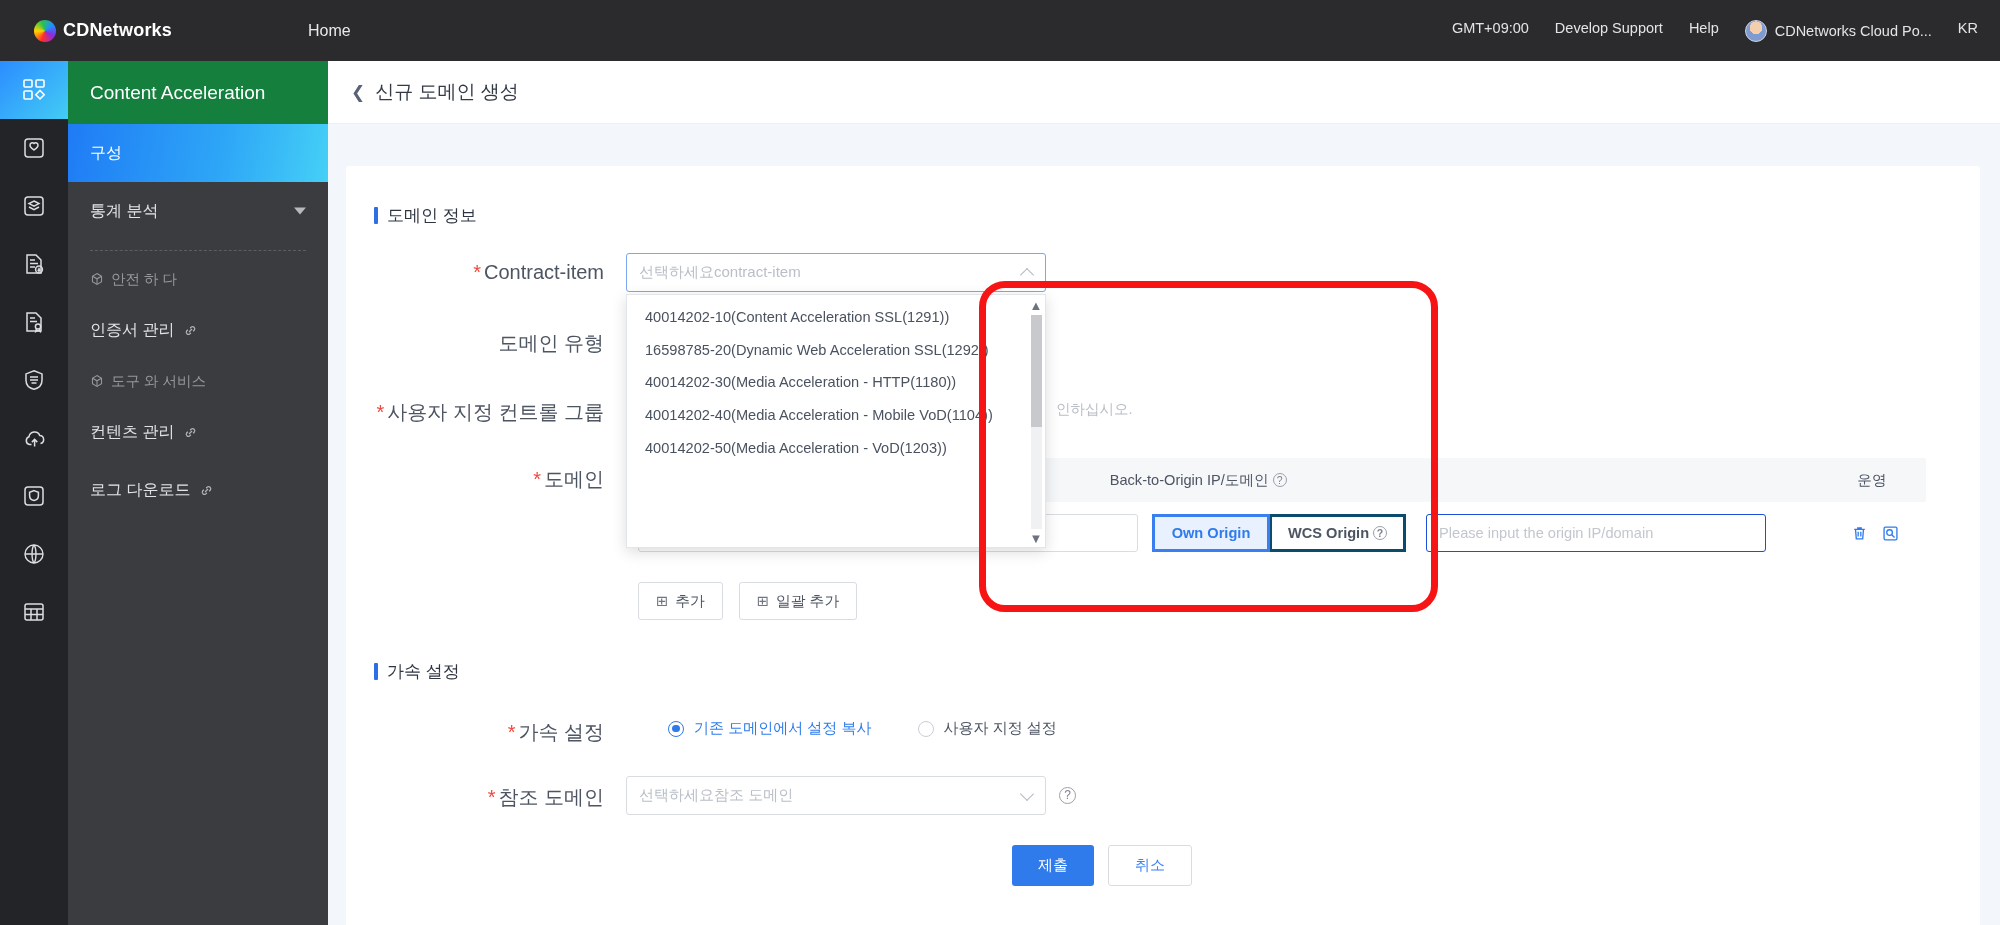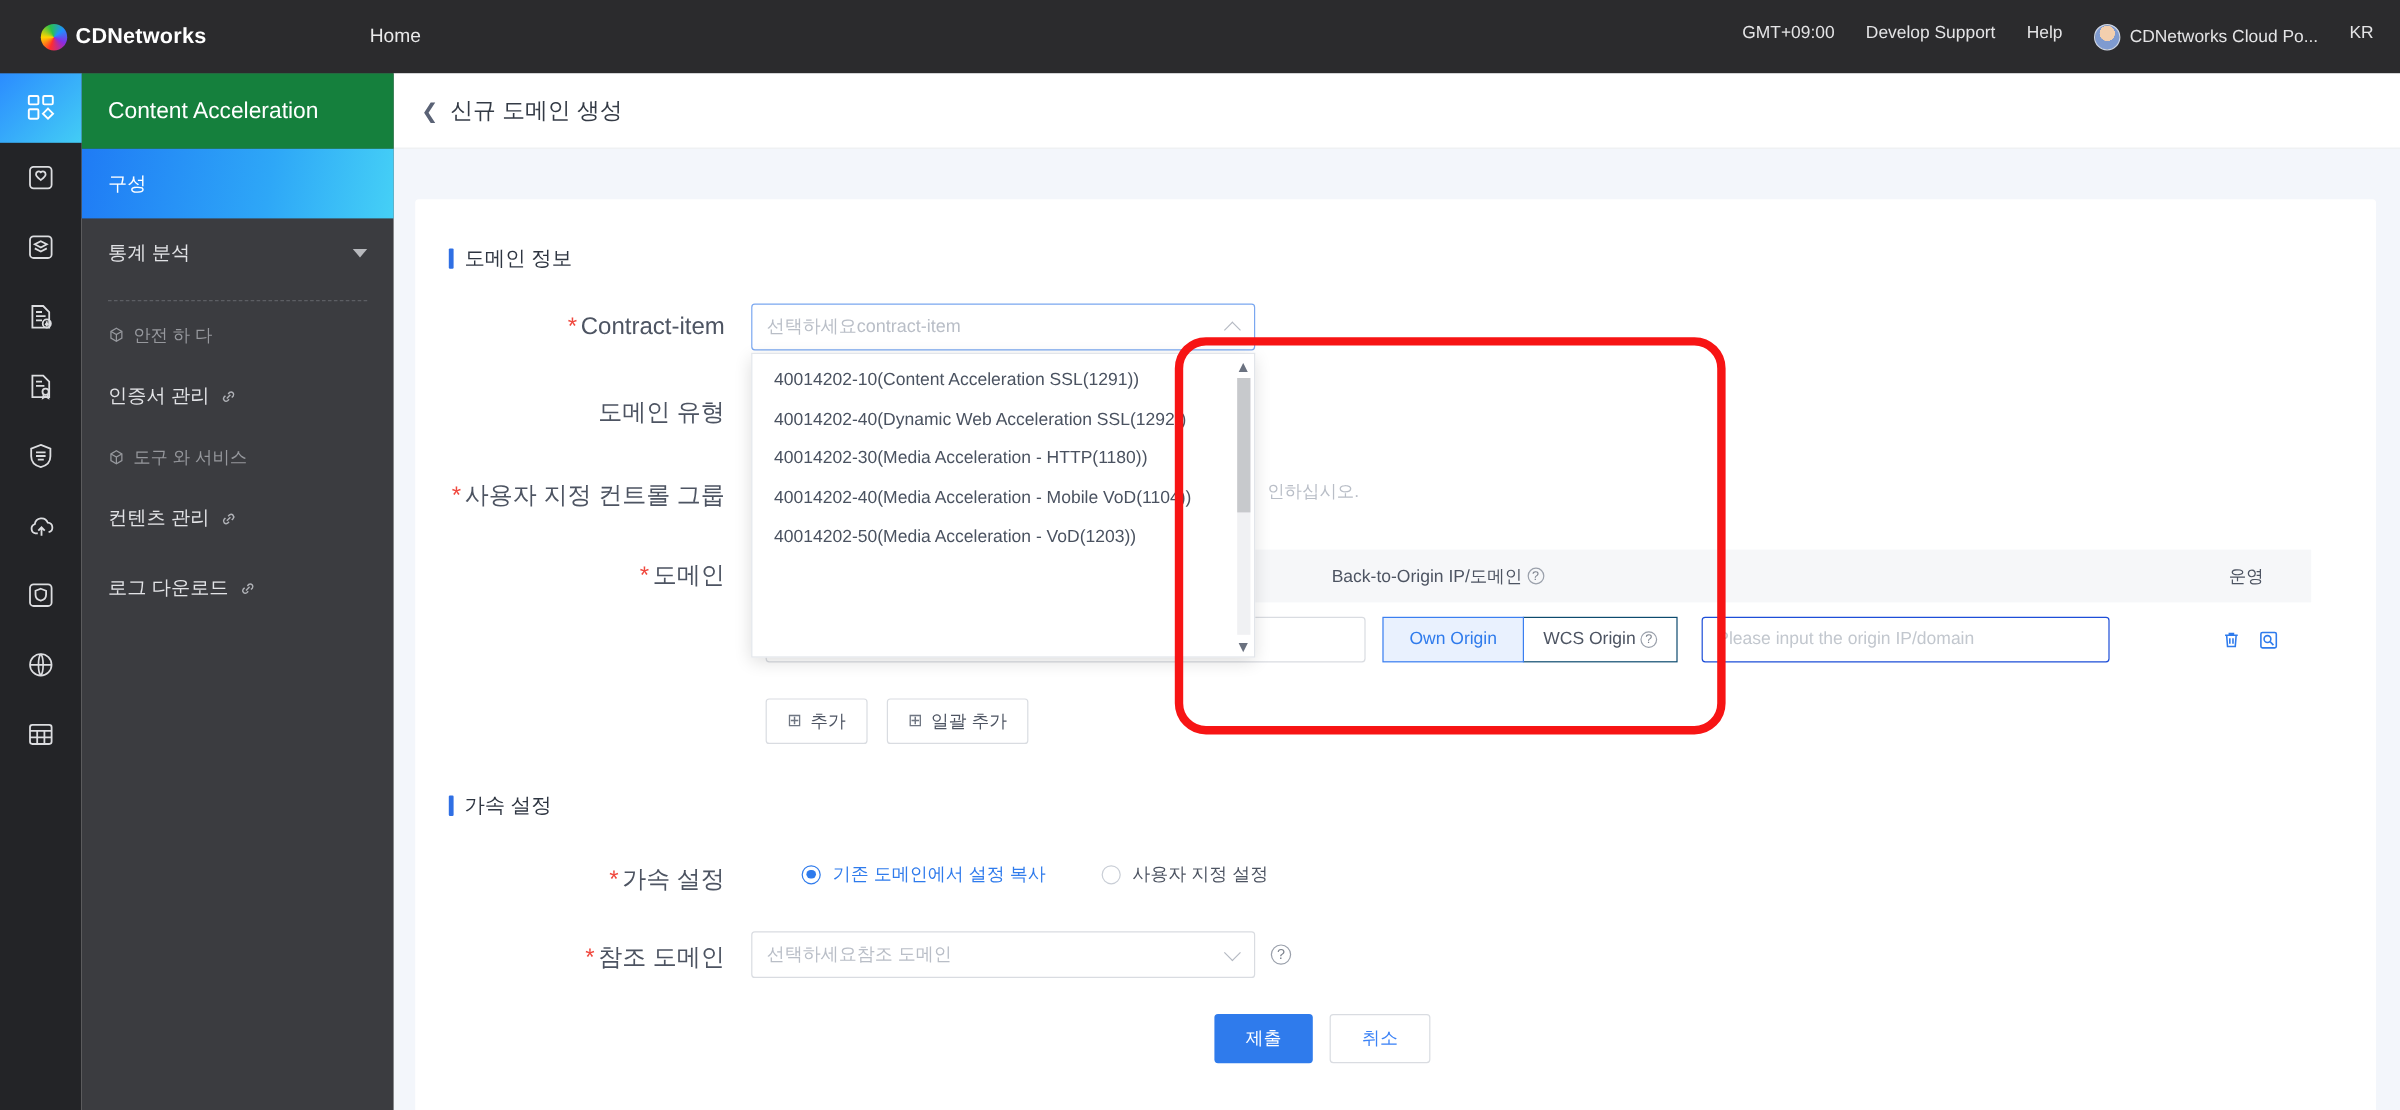--- a/index.html
+++ b/index.html
@@ -184,22 +184,22 @@
     border-radius: 50%; font-size: 10.5px; line-height: 12px; text-align: center;
     color: #7c828d; margin-left: 4px; vertical-align: 1px;
   }
   .in-domain {
     width: 500px; height: 38px; border: 1px solid #d9dce1; border-radius: 3px;
     display: flex; align-items: center; padding-left: 12px; color: #c2c7ce; font-size: 14.6px;
   }
   .seg { display: flex; }
   .seg-btn {
     height: 38px; min-width: 118px; padding: 0 16px; display: flex; align-items: center;
-    justify-content: center; border: 1px solid #0c4a6e; font-size: 14.6px; color: #4d5462;
-    background: #fff; cursor: pointer;
+    justify-content: center; border: 3px solid #0c4a6e; font-size: 14.6px; color: #4d5462;
+    background: #fff; cursor: pointer; font-weight: bold;
   }
   .seg-btn.on {
     background: #e9f1fe; border-color: #3a7ff0; color: #2f7bec; z-index: 2;
   }
   .seg-btn + .seg-btn { margin-left: -1px; }
   .in-origin {
     width: 340px; height: 38px; border: 1px solid #1d4ed8; border-radius: 3px; margin-left: 20px;
     display: flex; align-items: center; padding-left: 12px; color: #c2c7ce; font-size: 14.6px;
   }
   .icon-btn { cursor: pointer; display: flex; }
@@ -441,21 +441,21 @@
         </div>
         <div style="position:relative;">
           <div class="fld focused">
             <span class="ph">선택하세요contract-item</span>
             <span class="caret-up"></span>
           </div>
 
           <div class="dropdown">
             <div class="dd-list">
               <div class="dd-item">40014202-10(Content Acceleration SSL(1291))</div>
-              <div class="dd-item">40014202-40(Dynamic Web Acceleration SSL(1292))</div>
+              <div class="dd-item">16598785-20(Dynamic Web Acceleration SSL(1292))</div>
               <div class="dd-item">40014202-30(Media Acceleration - HTTP(1180))</div>
               <div class="dd-item">40014202-40(Media Acceleration - Mobile VoD(1104))</div>
               <div class="dd-item">40014202-50(Media Acceleration - VoD(1203))</div>
             </div>
             <div class="dd-scroll">
               <span class="dd-arrow">▲</span>
               <span class="dd-track">
                 <span class="dd-thumb"></span>
               </span>
               <span class="dd-arrow">▼</span>

